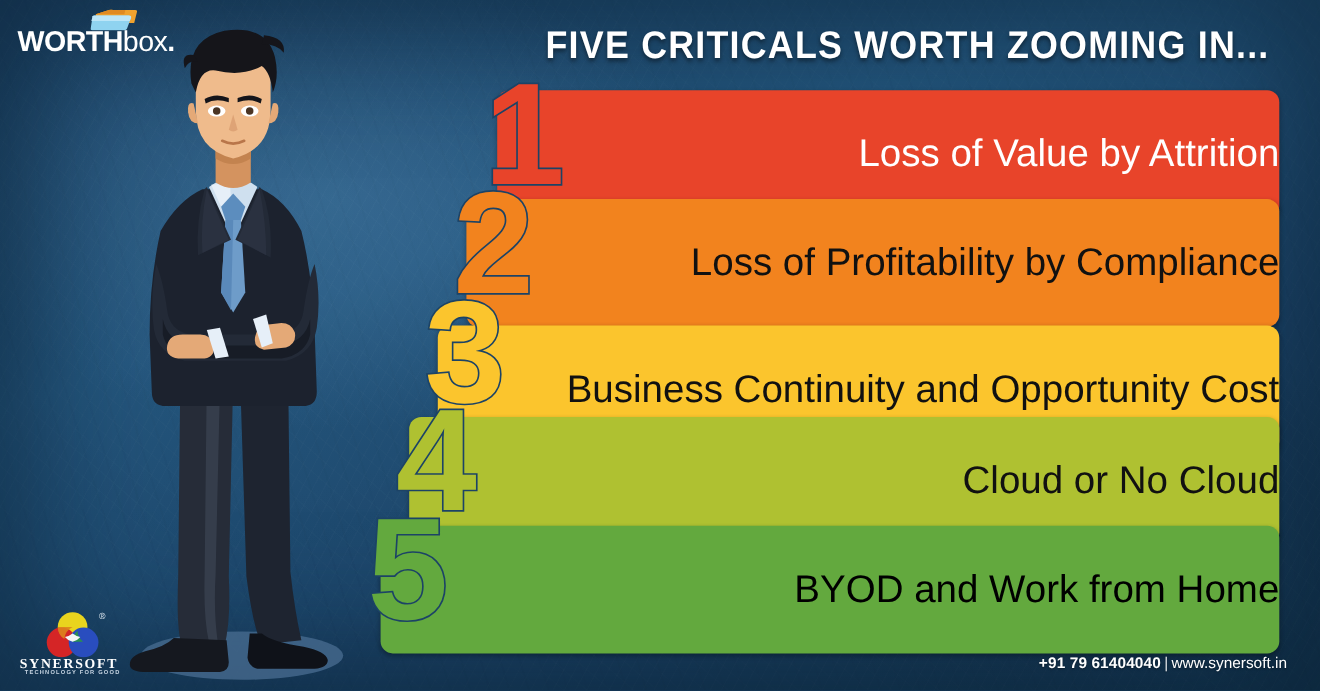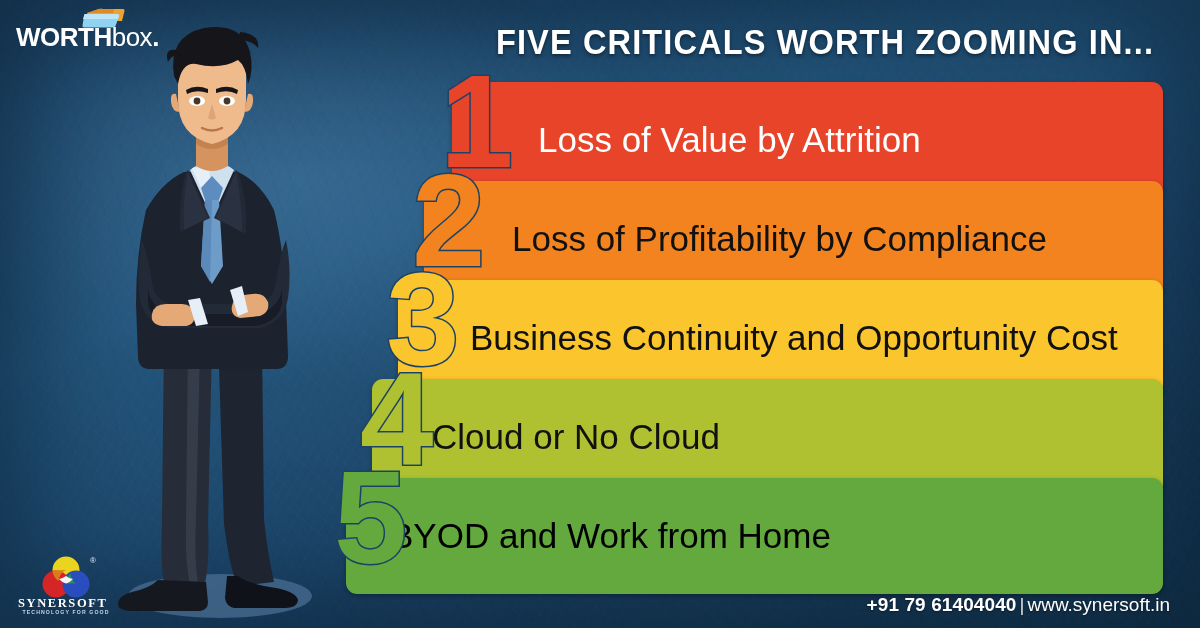--- a/index.html
+++ b/index.html
@@ -47,21 +47,21 @@
     font-size:35px;font-weight:bold;letter-spacing:1.2px;line-height:44px;
     text-shadow:0 2px 4px rgba(0,0,0,.45);
     transform:scaleX(.93);transform-origin:center center;
     white-space:nowrap;z-index:6;
   }
 
   
   .bar{
     position:absolute;height:116px;border-radius:11px;z-index:4;
     box-shadow:0 2px 5px rgba(0,0,0,.30);
-    display:flex;align-items:center;
+    display:flex;align-items:center;justify-content:flex-end;
   }
   .bar-label{
     font-family:"Liberation Sans Narrow","Liberation Sans",sans-serif;
     font-size:35px;line-height:38px;font-weight:normal;white-space:nowrap;
   }
   .num{
     position:absolute;z-index:5;
     font-family:"Liberation Sans Narrow","Liberation Sans",sans-serif;
     font-weight:bold;font-size:132px;line-height:132px;
     -webkit-text-stroke:3px #1c4366;
@@ -77,21 +77,21 @@
     font-family:Liberation Serif, serif;font-size:12.5px;font-weight:bold;
     letter-spacing:1.6px;color:#ffffff;}
   .syn-tag{position:absolute;left:0px;top:53px;width:96px;text-align:center;
     font-family:"Liberation Sans",sans-serif;font-size:5.2px;font-weight:bold;
     letter-spacing:1.1px;color:#c6d4e2;}
   .syn-r{position:absolute;left:72px;top:0px;font-size:8px;color:#dfe8f1;}
 
   
   .footer{
     position:absolute;right:30px;top:594px;white-space:nowrap;z-index:6;
-    font-family:"Liberation Sans",sans-serif;font-size:19px;color:#ffffff;
+    font-family:"Liberation Sans",sans-serif;font-size:14px;color:#ffffff;
     text-shadow:0 1px 2px rgba(0,0,0,.4);
   }
   .footer .phone{font-weight:bold;letter-spacing:.1px;}
   .footer .sep{font-weight:normal;opacity:.85;padding:0 3px;}
   .footer .site{font-weight:normal;}
 </style>
 </head>
 <body>
 
 <div id="canvas">
@@ -171,21 +171,21 @@
   <div id="bars">
       <div class="num" style="left: 440px; top: 56px; color: rgb(232, 68, 42);">1</div>
       <div class="bar" style="left: 452px; top: 82px; width: 711px; background: rgb(232, 68, 42);">
         <span class="bar-label" style="color: rgb(255, 255, 255); margin-left: 86px;">Loss of Value by Attrition</span>
       </div>
       <div class="num" style="left: 412px; top: 155px; color: rgb(242, 131, 30);">2</div>
       <div class="bar" style="left: 424px; top: 181px; width: 739px; background: rgb(242, 131, 30);">
         <span class="bar-label" style="color: rgb(17, 17, 17); margin-left: 88px;">Loss of Profitability by Compliance</span>
       </div>
       <div class="num" style="left: 386px; top: 254px; color: rgb(251, 197, 45);">3</div>
-      <div class="bar" style="left: 398px; top: 280px; width: 765px; background: rgb(251, 197, 45);">
+      <div class="bar" style="left: 398px; top: 296px; width: 765px; background: rgb(251, 197, 45);">
         <span class="bar-label" style="color: rgb(17, 17, 17); margin-left: 72px;">Business Continuity and Opportunity Cost</span>
       </div>
       <div class="num" style="left: 360px; top: 353px; color: rgb(175, 193, 49);">4</div>
       <div class="bar" style="left: 372px; top: 379px; width: 791px; background: rgb(175, 193, 49);">
         <span class="bar-label" style="color: rgb(17, 17, 17); margin-left: 60px;">Cloud or No Cloud</span>
       </div>
       <div class="num" style="left: 334px; top: 452px; color: rgb(99, 169, 62);">5</div>
       <div class="bar" style="left: 346px; top: 478px; width: 817px; background: rgb(99, 169, 62);">
         <span class="bar-label" style="color: #000000; margin-left: 44px;">BYOD and Work from Home</span>
       </div>

